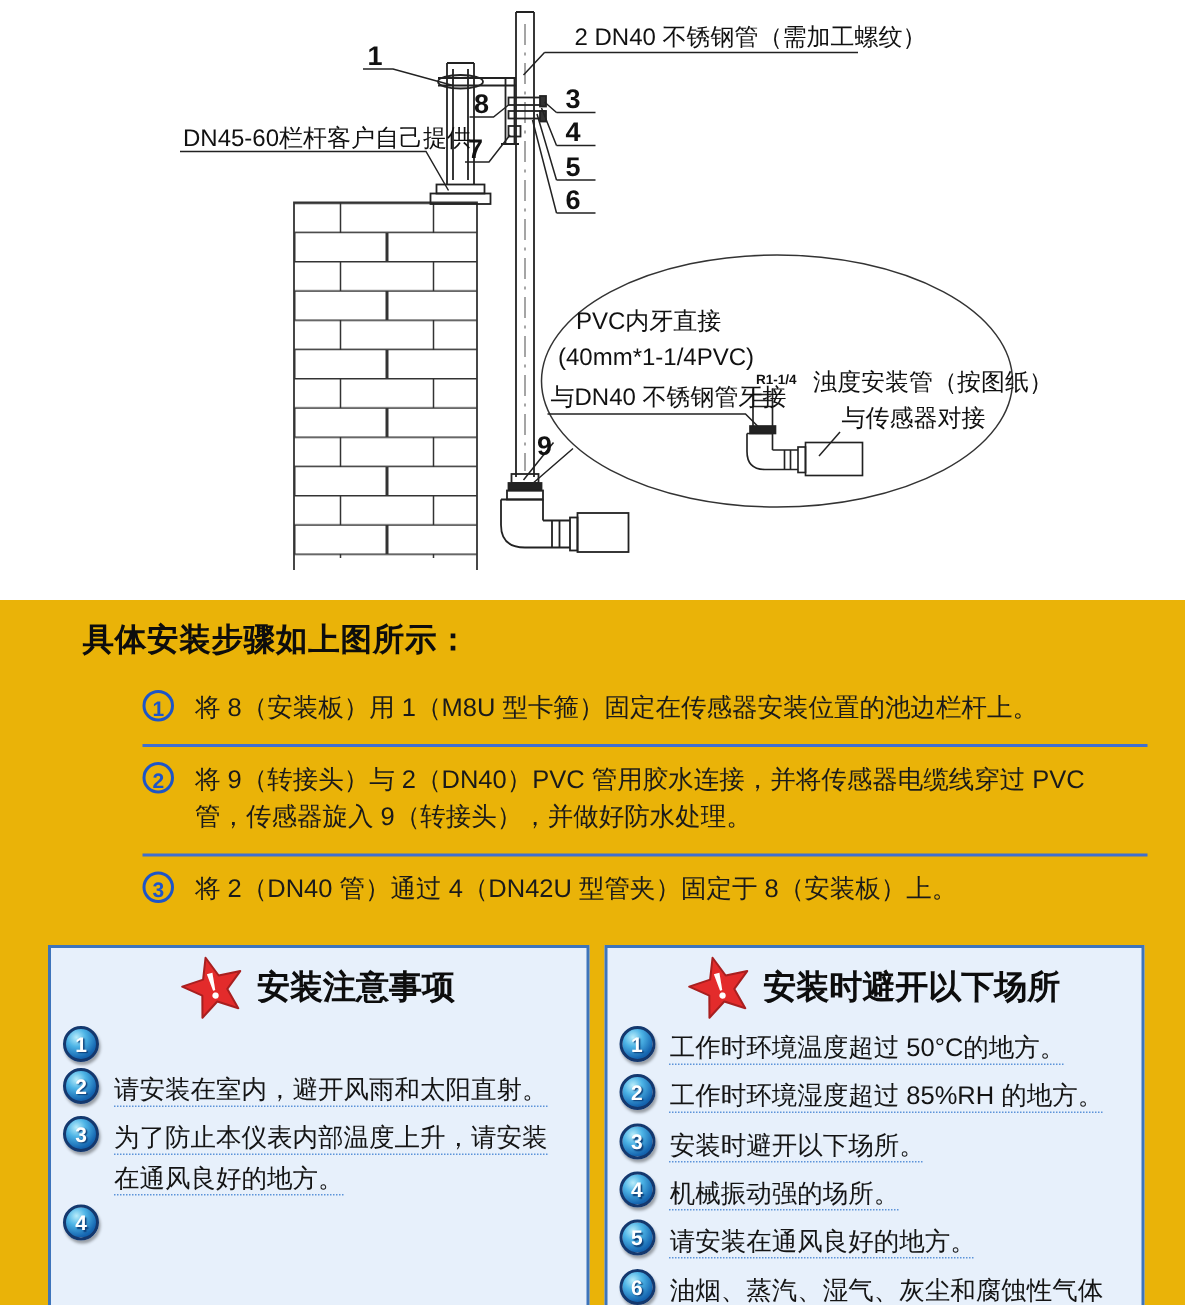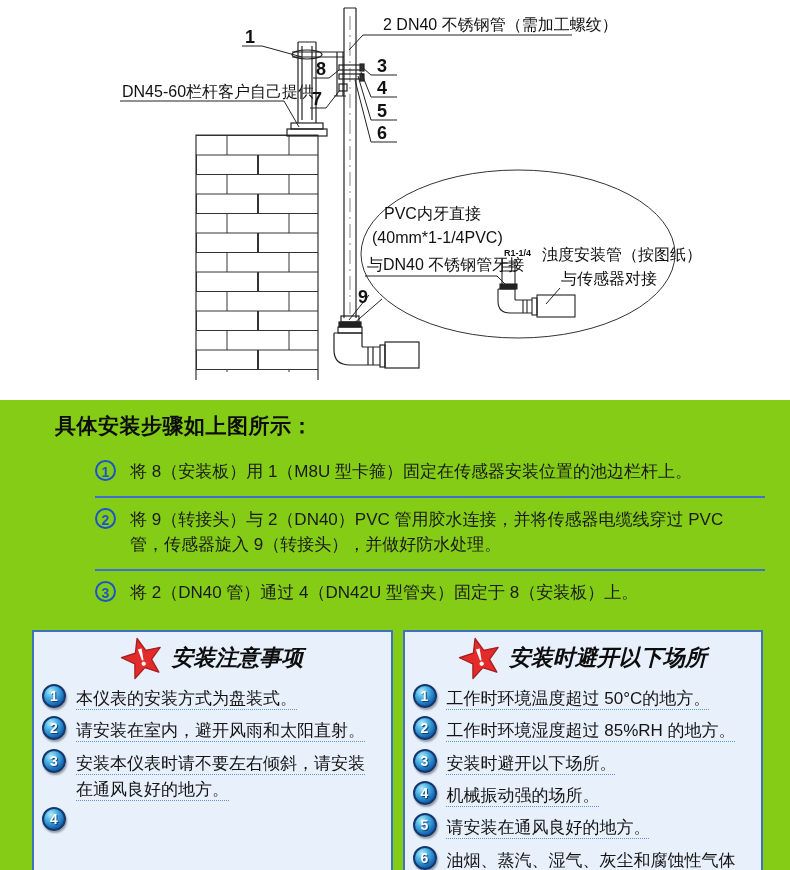--- a/index.html
+++ b/index.html
@@ -8,40 +8,40 @@
     width:790px; height:870px; overflow:hidden; background:#fff;
     font-family:"Liberation Sans","DejaVu Sans",sans-serif; color:#1a1a1a;
   }
   
   .diagram { width:790px; height:400px; background:#fff; }
   .diagram svg { display:block; }
   .dg-label { font-size:16px; fill:#111; }
   .dg-num   { font-size:18px; fill:#111; font-weight:bold; }
   .dg-small { font-size:9px;  fill:#111; font-weight:bold; }
   
-  .lower { background:#84cc16; height:470px; padding-top:12px; }
+  .lower { background:#eab308; height:470px; padding-top:12px; }
   .steps { padding:0 25px 6px 55px; }
   .steps h2 { margin:0 0 10px 0; font-size:21px; font-weight:bold; color:#0d0d0d; letter-spacing:0.5px;}
   .step { display:flex; gap:14px; align-items:flex-start; margin-left:40px; padding:9px 0 11px 0; }
   .step.sep { border-bottom:2px solid #3f6fd0; }
   .stepnum {
     flex:0 0 auto; width:21px; height:21px; margin-top:1px;
     border:2px solid #1d55c8; border-radius:50%; color:#1d55c8;
     font-weight:bold; font-size:14px; line-height:21px; text-align:center;
   }
   .step p { margin:0; font-size:17px; line-height:1.5; max-width:610px; color:#1a1a1a; }
   
   .notes { display:flex; gap:10px; padding:8px 27px 0 32px; }
   .note-box {
     flex:1; border:2px solid #3d74bb; background:#e7f0fb;
     padding:4px 10px 8px 8px; height:252px;
   }
   .note-header { display:flex; align-items:center; justify-content:center; gap:6px; margin:0 0 4px 0; }
   .star-icon { width:46px; height:46px; flex:0 0 auto; margin-top:-2px; }
-  .note-title { font-size:22px; font-weight:bold; color:#0d0d0d;font-style:italic; }
+  .note-title { font-size:22px; font-weight:bold; color:#0d0d0d; }
   .note-item { display:flex; gap:10px; align-items:flex-start; margin:4px 0; }
   .badge {
     flex:0 0 auto; width:24px; height:24px; border-radius:50%;
     background:radial-gradient(circle at 35% 28%, #b8ecfa 0%, #4db4e6 32%, #1565b0 72%, #0d4a90 100%);
     border:2px solid #14386e; color:#fff; font-weight:bold; font-size:14px;
     line-height:20px; text-align:center; text-shadow:1px 1px 1px #0a3a74;
     box-shadow:1px 2px 2px rgba(0,0,0,0.35);
   }
   .note-item p {
     margin:2px 0 0 0; font-size:17px; line-height:1.55; color:#141414;
@@ -173,29 +173,28 @@
           <svg class="star-icon" viewBox="0 0 48 48">
             <g transform="rotate(-15 24 24)">
               <path d="M24,4 L29.6,18.3 L44.9,19.2 L33,28.9 L36.9,43.8 L24,35.5 L11.1,43.8 L15,28.9 L3.1,19.2 L18.4,18.3 Z" fill="#e32b2b" stroke="#a81f1f" stroke-width="1.4" stroke-linejoin="round"></path>
               <text x="24" y="33" text-anchor="middle" font-size="27" font-weight="bold" fill="#ffffff" font-family="'Liberation Serif',serif">!</text>
             </g>
           </svg>
           <span class="note-title">安装注意事项</span>
         </div>
         <div class="note-item">
           <span class="badge">1</span>
-          <p>本仪表的安装方式为盘装式。</p>
         </div>
         <div class="note-item">
           <span class="badge">2</span>
           <p>请安装在室内，避开风雨和太阳直射。</p>
         </div>
         <div class="note-item">
           <span class="badge">3</span>
-          <p>安装本仪表时请不要左右倾斜，请安装在通风良好的地方。</p>
+          <p>为了防止本仪表内部温度上升，请安装在通风良好的地方。</p>
         </div>
         <div class="note-item">
           <span class="badge">4</span>
         </div>
       </div>
 
       <div class="note-box">
         <div class="note-header">
           <svg class="star-icon" viewBox="0 0 48 48">
             <g transform="rotate(-15 24 24)">

